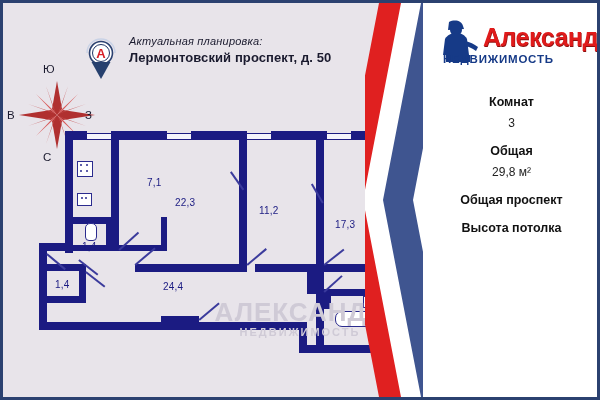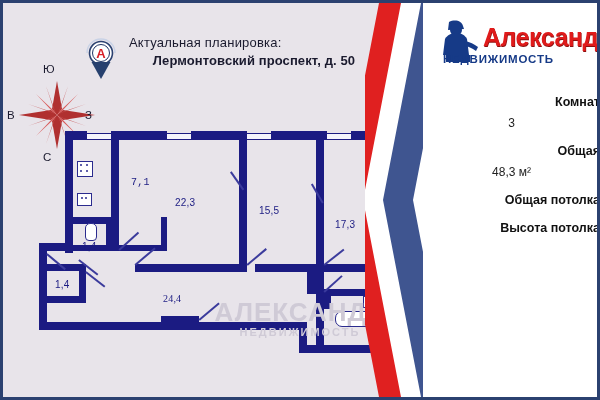--- a/index.html
+++ b/index.html
@@ -26,22 +26,22 @@
   #header{
     position:absolute;left:78px;top:28px;width:300px;height:56px;
   }
   #pin{
     position:absolute;left:0px;top:6px;width:40px;height:44px;
   }
   #header-text{
     position:absolute;left:48px;top:4px;width:250px;
     color:#1a1a2e;
   }
-  .hdr-line1{font-size:13px;letter-spacing:.2px;}
-  .hdr-line2{font-size:13px;font-weight:bold;margin-top:3px;letter-spacing:.1px;text-align:center;}
+  .hdr-line1{font-size:11px;letter-spacing:.2px;font-style:italic;}
+  .hdr-line2{font-size:13px;font-weight:bold;margin-top:3px;letter-spacing:.1px;}
   
   #compass{position:absolute;left:4px;top:60px;width:100px;height:110px;}
   .cmp-label{
     position:absolute;font-size:11.5px;color:#1a1a2e;font-weight:normal;
   }
   #cmp-n{left:36px;top:0px;}   
   #cmp-w{left:0px;top:46px;}   
   #cmp-e{left:78px;top:46px;}  
   #cmp-s{left:36px;top:88px;}  
   
@@ -78,21 +78,21 @@
     font-size:25px;font-weight:bold;color:#e01b1b;
     letter-spacing:-.5px;
     text-shadow:0.5px 0.5px 0 #8a0f0f;
   }
   #logo-sub{
     position:absolute;left:8px;top:34px;
     font-size:11.5px;font-weight:bold;color:#163a87;
     letter-spacing:.8px;
   }
   #specs{position:absolute;left:0;top:92px;width:177px;text-align:center;}
-  .spec-key{font-size:12.5px;font-weight:bold;color:#111;margin-top:14px;text-align:right;}
+  .spec-key{font-size:12.5px;font-weight:bold;color:#111;margin-top:14px;}
   .spec-val{font-size:12px;color:#222;margin-top:7px;}
   .spec-key.first{margin-top:0;}
 </style>
 </head>
 <body>
 
 <div id="page">
 
   <div id="left-panel">
 
@@ -230,26 +230,26 @@
 
       <div class="fix" style="left:328px; top:165px; width:12px; height:10px;"></div>
 
       <div class="fix" style="left:300px; top:180px; width:52px; height:14px; border-radius:7px;"></div>
 
       <div id="watermark">
         <div id="wm1">АЛЕКСАНДР</div>
         <div id="wm2">НЕДВИЖИМОСТЬ</div>
       </div>
 
-      <div class="room-lbl" style="left:96px;  top:46px;font-family:Liberation Mono, monospace;">7,1</div>
+      <div class="room-lbl" style="left:112px;  top:46px;">7,1</div>
       <div class="room-lbl" style="left:47px;  top:110px;">1,4</div>
       <div class="room-lbl" style="left:140px; top:66px;">22,3</div>
-      <div class="room-lbl" style="left:224px; top:74px;">15,5</div>
+      <div class="room-lbl" style="left:224px; top:74px;">11,2</div>
       <div class="room-lbl" style="left:300px; top:88px;">17,3</div>
-      <div class="room-lbl" style="left:128px; top:162px;font-family:Liberation Serif, serif;">24,4</div>
+      <div class="room-lbl" style="left:128px; top:150px;">24,4</div>
       <div class="room-lbl" style="left:20px;  top:148px;">1,4</div>
     </div>
   </div>
 
   <svg id="divider" viewBox="0 0 86 394" preserveAspectRatio="none">
     <polygon points="44,0 86,0 48,197 86,394 44,394 6,197" fill="#3f5590"></polygon>
     <polygon points="30,0 56,0 18,197 56,394 30,394 -8,197" fill="#ffffff"></polygon>
     <polygon points="14,0 36,0 -2,197 36,394 14,394 -24,197" fill="#e02020"></polygon>
   </svg>
 
@@ -266,19 +266,19 @@
         </g>
       </svg>
       <div id="logo-name">Александр</div>
       <div id="logo-sub">НЕДВИЖИМОСТЬ</div>
     </div>
 
     <div id="specs">
       <div class="spec-key first">Комнат</div>
       <div class="spec-val">3</div>
       <div class="spec-key">Общая</div>
-      <div class="spec-val">48,3 м²</div>
-      <div class="spec-key">Общая потолка</div>
+      <div class="spec-val">29,8 м²</div>
+      <div class="spec-key">Общая проспект</div>
       <div class="spec-key">Высота потолка</div>
     </div>
   </div>
 
 </div>
 
 </body></html>

